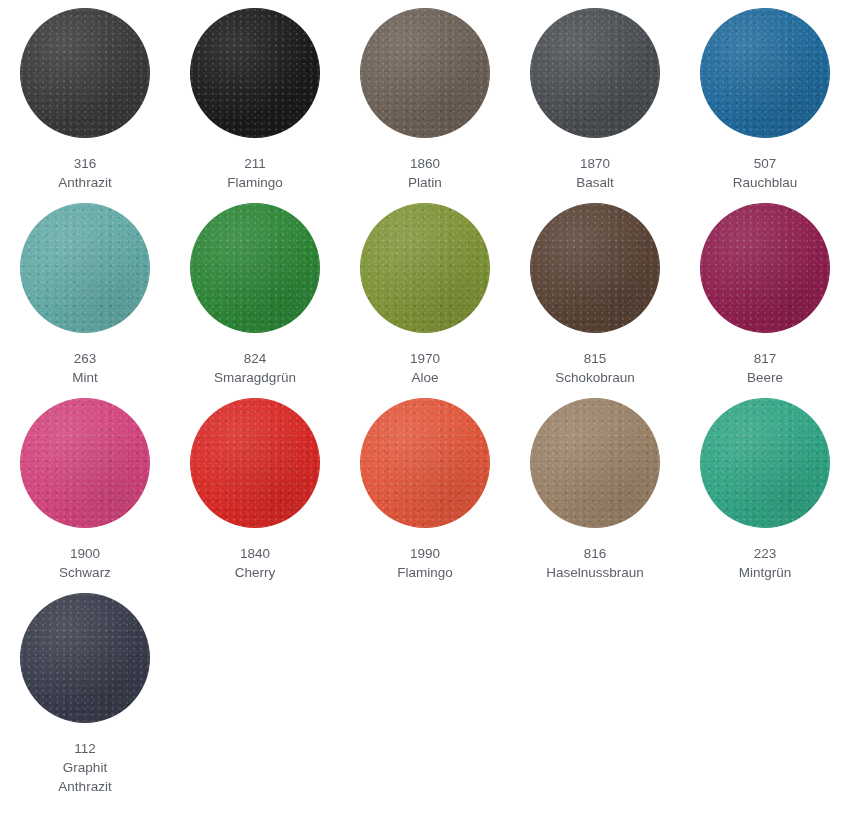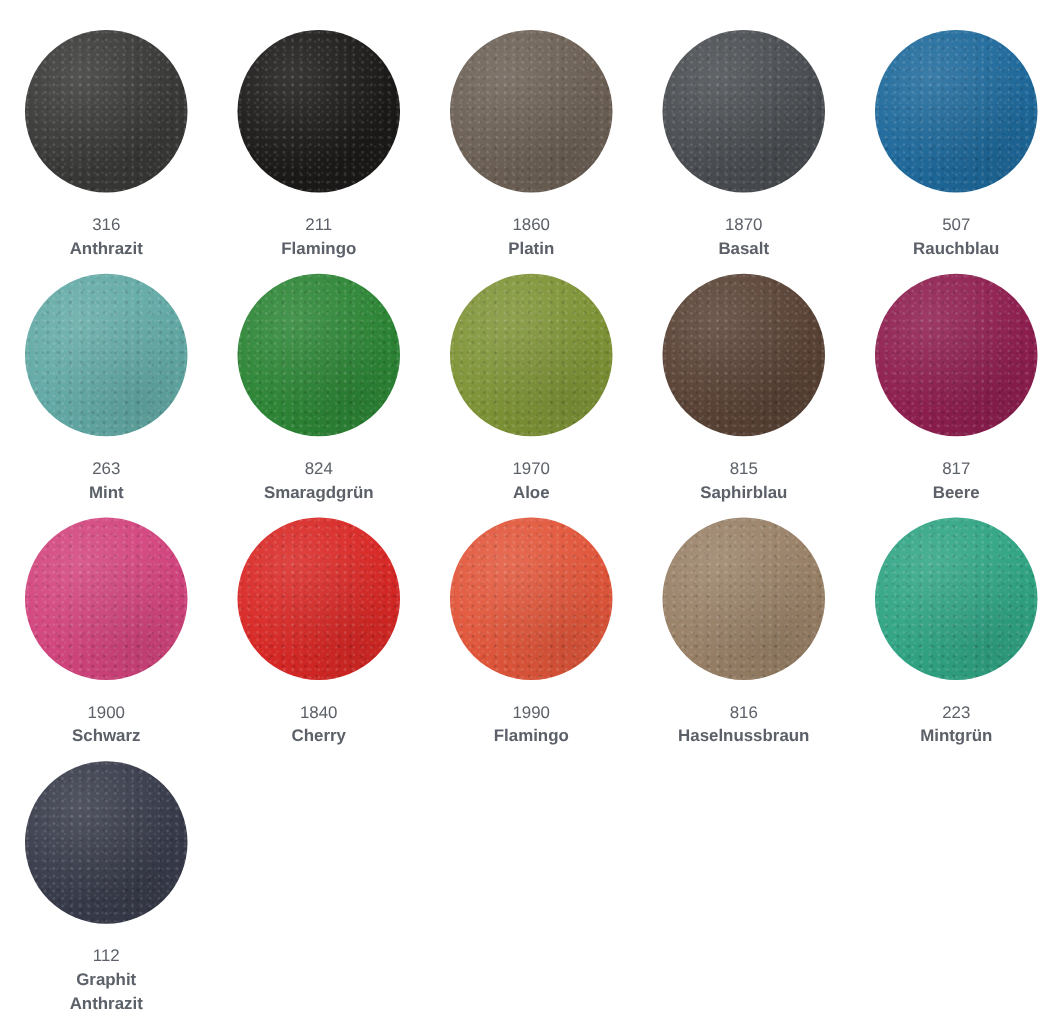--- a/index.html
+++ b/index.html
@@ -12,21 +12,21 @@
     height: 816px;
     font-family: "Liberation Sans", sans-serif;
     overflow: hidden;
   }
 
   #swatch-grid {
     display: grid;
     grid-template-columns: repeat(5, 170px);
     grid-auto-rows: 195px;
     width: 726px;
-    padding-top: 24px;
+    padding-top: 8px;
     box-sizing: border-box;
   }
 
   .swatch-cell {
     display: flex;
     flex-direction: column;
     align-items: center;
   }
 
   .swatch-disc {
@@ -68,21 +68,21 @@
 
   .swatch-label {
     margin-top: 16px;
     text-align: center;
     color: #5c6169;
     font-size: 13.5px;
     line-height: 19px;
   }
 
   .swatch-code { display: block; }
-  .swatch-name { display: block; white-space: pre-line; font-weight: bold; }
+  .swatch-name { display: block; white-space: pre-line; }
 </style>
 </head>
 <body style="background: rgb(255, 255, 255);">
 
 <main id="swatch-grid">
   <div class="swatch-cell">
     <div class="swatch-disc" title="Anthrazit" style="background-color: rgb(58, 58, 57);"></div>
     <div class="swatch-label">
       <span class="swatch-code">316</span>
       <span class="swatch-name">Anthrazit</span>
@@ -145,21 +145,21 @@
     <div class="swatch-label">
       <span class="swatch-code">1970</span>
       <span class="swatch-name">Aloe</span>
     </div>
   </div>
 
   <div class="swatch-cell">
     <div class="swatch-disc" title="Schokobraun" style="background-color: rgb(90, 67, 54);"></div>
     <div class="swatch-label">
       <span class="swatch-code">815</span>
-      <span class="swatch-name">Saphirblau</span>
+      <span class="swatch-name">Schokobraun</span>
     </div>
   </div>
 
   <div class="swatch-cell">
     <div class="swatch-disc" title="Beere" style="background-color: rgb(143, 31, 80);"></div>
     <div class="swatch-label">
       <span class="swatch-code">817</span>
       <span class="swatch-name">Beere</span>
     </div>
   </div>

